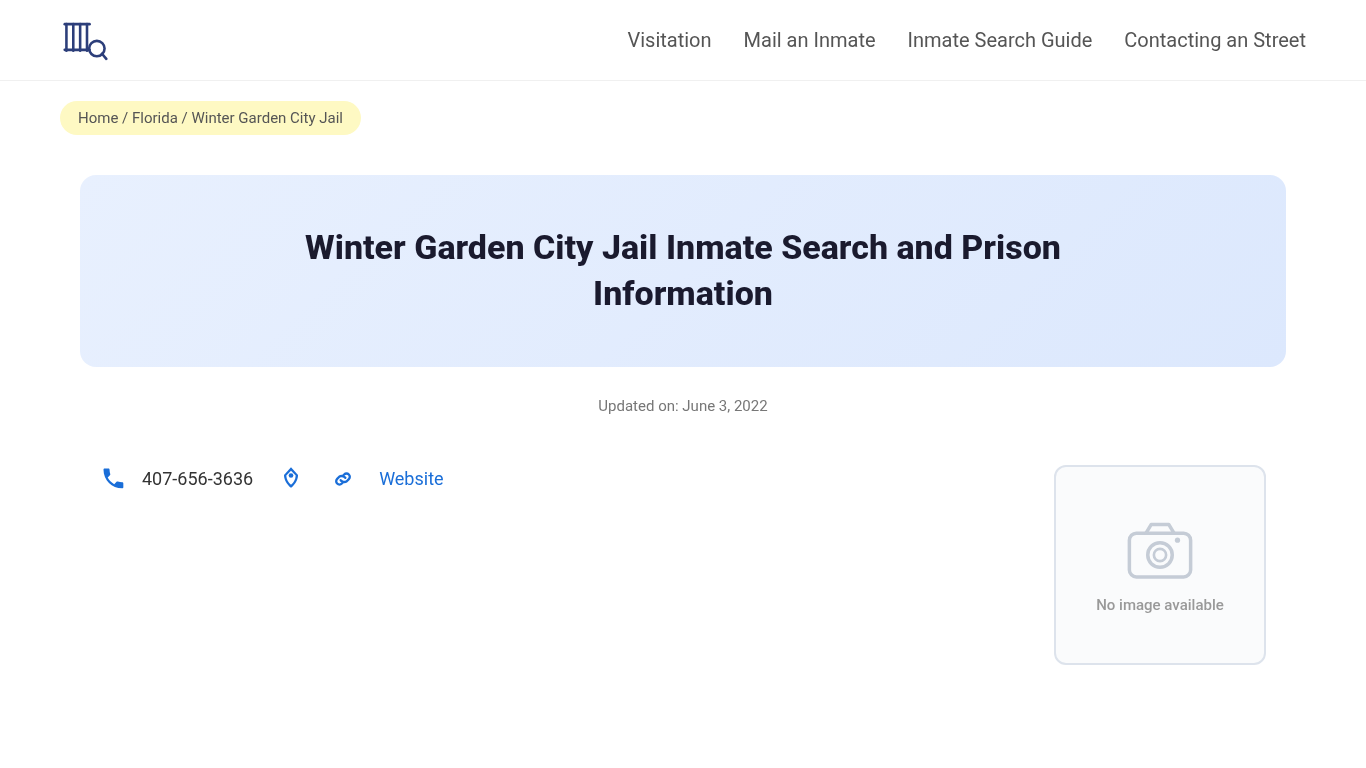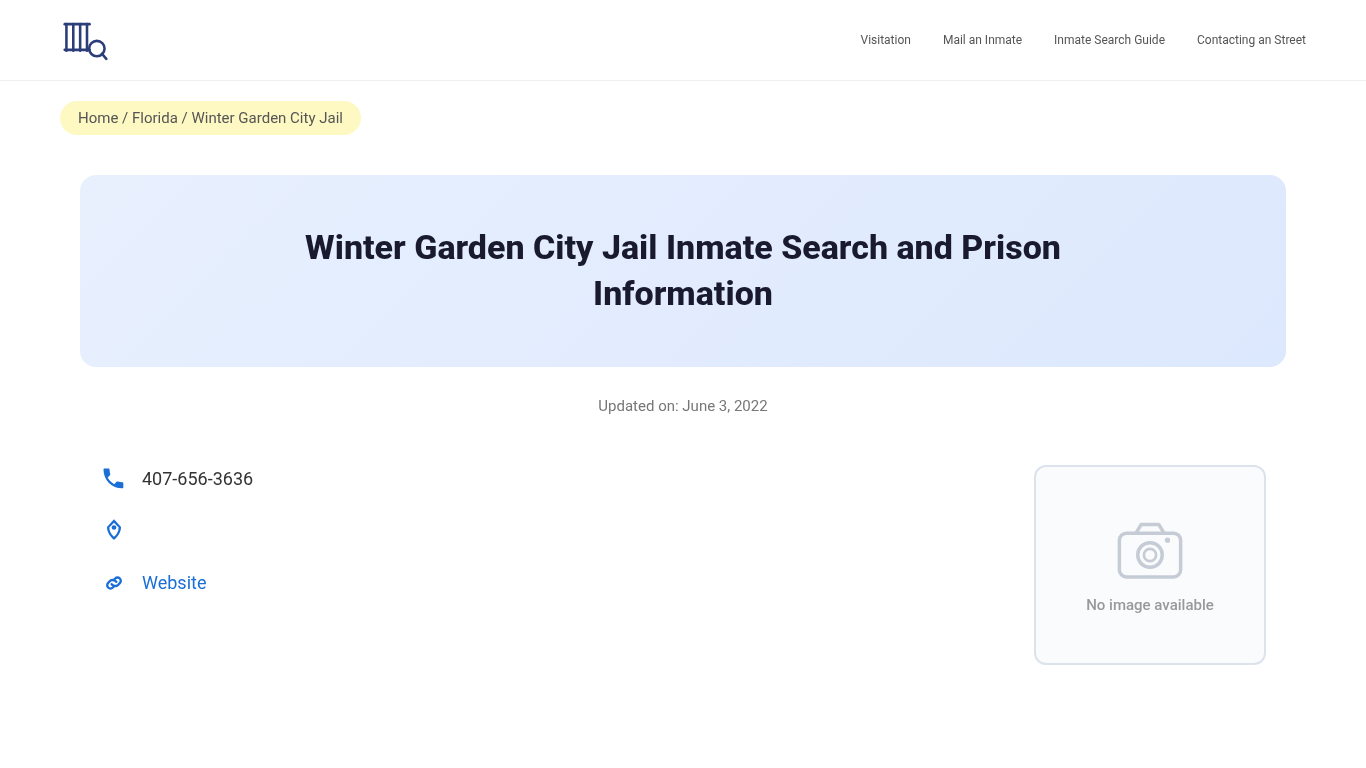--- a/index.html
+++ b/index.html
@@ -37,21 +37,21 @@
     }
 
     nav {
       display: flex;
       gap: 32px;
     }
 
     nav a {
       text-decoration: none;
       color: #555;
-      font-size: 12px;
+      font-size: 20px;
       font-weight: 400;
     }
 
     
     .breadcrumb-wrapper {
       padding: 20px 60px;
     }
 
     .breadcrumb {
       display: inline-flex;
@@ -98,21 +98,21 @@
     
     .info-section {
       display: flex;
       align-items: flex-start;
       justify-content: space-between;
       padding: 0 20px;
     }
 
     .info-left {
       display: flex;
-      flex-direction: column;
+      flex-direction: row;
       gap: 24px;
     }
 
     .info-row {
       display: flex;
       align-items: center;
       gap: 14px;
       font-size: 18px;
       color: #333;
     }
@@ -121,32 +121,33 @@
       width: 28px;
       height: 28px;
       flex-shrink: 0;
       color: #1a6ed8;
     }
 
     .info-link {
       color: #1a6ed8;
       text-decoration: none;
       font-size: 18px;
+      margin-left: 8px;
     }
 
     
     .no-image-box {
       display: flex;
       flex-direction: column;
       align-items: center;
       justify-content: center;
       gap: 12px;
       border: 2px solid #dde3ec;
       border-radius: 12px;
-      width: 232px;
+      width: 212px;
       height: 200px;
       color: #aab0bb;
       font-size: 14px;
       text-align: center;
       background: #fafbfc;
     }
 
     .no-image-box svg {
       width: 70px;
       height: 70px;

